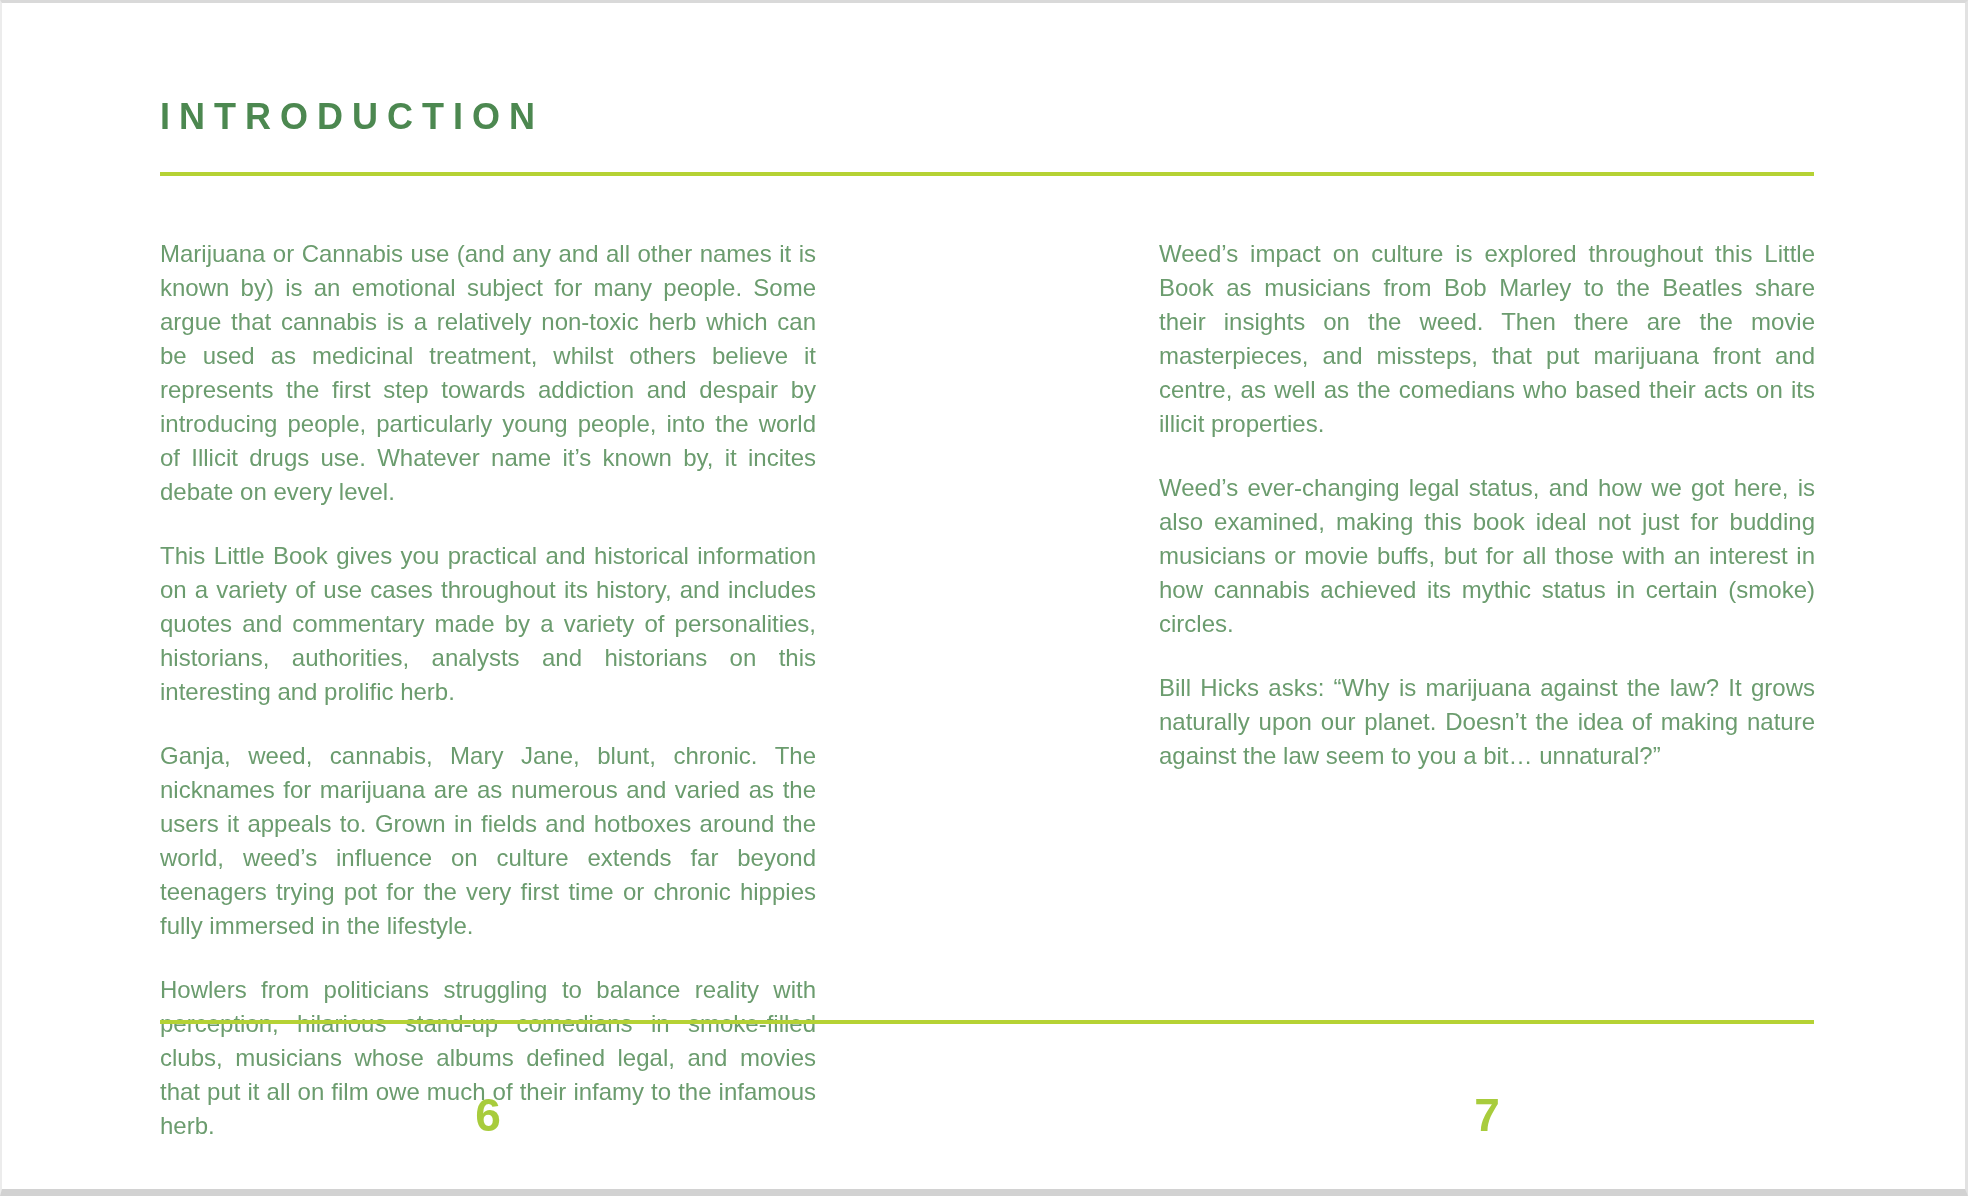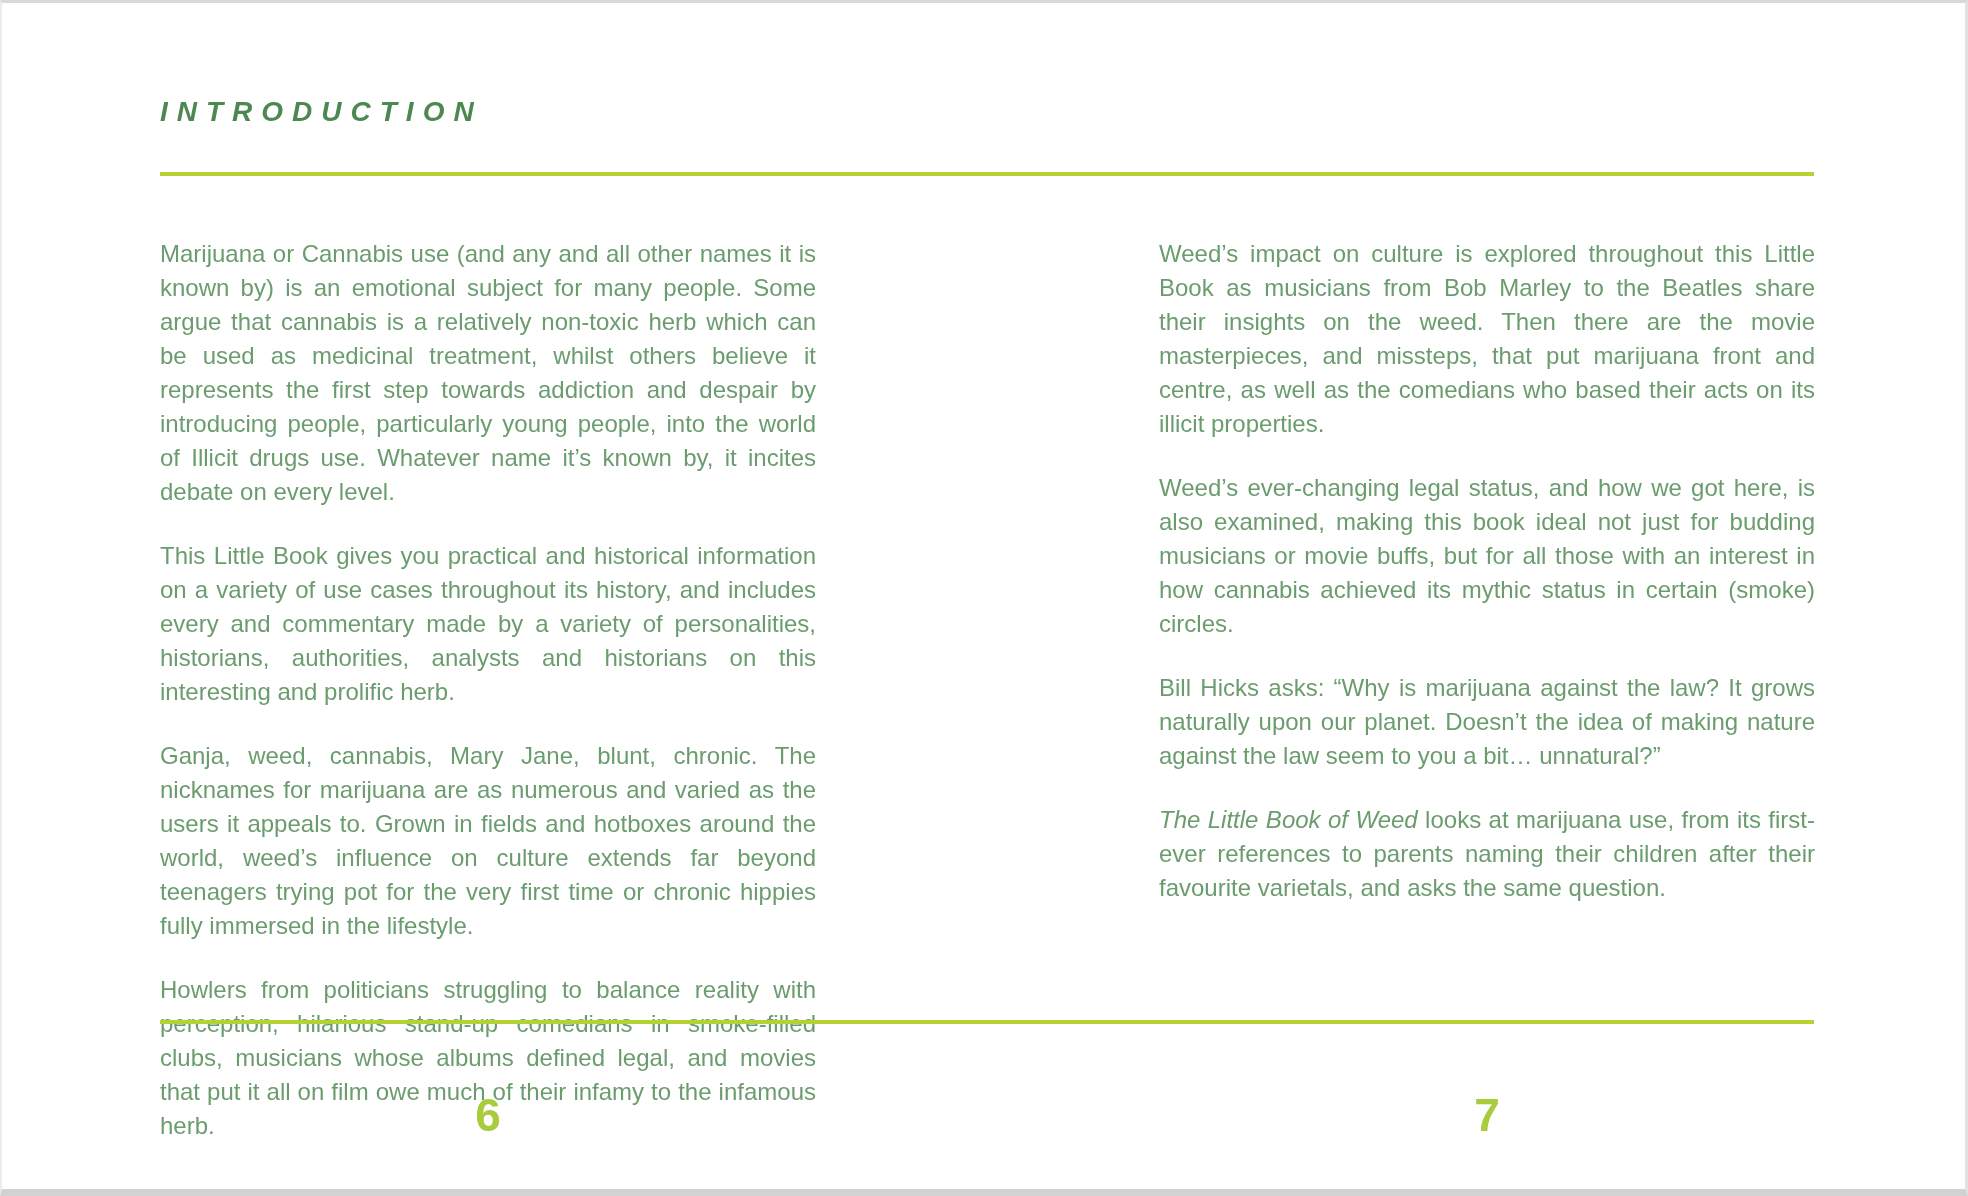--- a/index.html
+++ b/index.html
@@ -18,25 +18,24 @@
     border-left: 2px solid #ececec;
     border-right: 3px solid #e2e2e2;
     overflow: hidden;
     font-family: "Liberation Sans", sans-serif;
   }
   .section-title {
     position: absolute;
     left: 158px;
     top: 93px;
     margin: 0;
-    font-size: 28px;
+    font-size: 36px;
     font-weight: 700;
     letter-spacing: 9px;
     color: var(--title-green, #4c8850);
-    font-style: italic;
   }
   .rule {
     position: absolute;
     left: 158px;
     width: 1654px;
     height: 4px;
     background: var(--lime, #b5d234);
   }
   .rule.top { top: 169px; }
   .rule.bottom { top: 1017px; }
@@ -73,30 +72,29 @@
 <body>
 
 <div class="screen">
 
   <h1 class="section-title">INTRODUCTION</h1>
 
   <div class="rule top"></div>
 
   <div class="text-col left">
       <p><span>Marijuana or Cannabis use (and any and all other names it is known by) is an emotional subject for many people. Some argue that cannabis is a relatively non-toxic herb which can be used as medicinal treatment, whilst others believe it represents the first step towards addiction and despair by introducing people, particularly young people, into the world of Illicit drugs use. Whatever name it’s known by, it incites debate on every level.</span></p>
-      <p><span>This Little Book gives you practical and historical information on a variety of use cases throughout its history, and includes every and commentary made by a variety of personalities, historians, authorities, analysts and historians on this interesting and prolific herb.</span></p>
+      <p><span>This Little Book gives you practical and historical information on a variety of use cases throughout its history, and includes quotes and commentary made by a variety of personalities, historians, authorities, analysts and historians on this interesting and prolific herb.</span></p>
       <p><span>Ganja, weed, cannabis, Mary Jane, blunt, chronic. The nicknames for marijuana are as numerous and varied as the users it appeals to. Grown in fields and hotboxes around the world, weed’s influence on culture extends far beyond teenagers trying pot for the very first time or chronic hippies fully immersed in the lifestyle.</span></p>
       <p><span>Howlers from politicians struggling to balance reality with perception, hilarious stand-up comedians in smoke-filled clubs, musicians whose albums defined legal, and movies that put it all on film owe much of their infamy to the infamous herb.</span></p>
     </div>
 
   <div class="text-col right">
       <p><span>Weed’s impact on culture is explored throughout this Little Book as musicians from Bob Marley to the Beatles share their insights on the weed. Then there are the movie masterpieces, and missteps, that put marijuana front and centre, as well as the comedians who based their acts on its illicit properties.</span></p>
       <p><span>Weed’s ever-changing legal status, and how we got here, is also examined, making this book ideal not just for budding musicians or movie buffs, but for all those with an interest in how cannabis achieved its mythic status in certain (smoke) circles.</span></p>
       <p><span>Bill Hicks asks: “Why is marijuana against the law? It grows naturally upon our planet. Doesn’t the idea of making nature against the law seem to you a bit… unnatural?”</span></p>
-      <p><span class="italic">The Little Book of Weed</span><span> looks at marijuana use, from its first-ever references to parents naming their children after their favourite varietals, and asks the same question.</span></p>
     </div>
 
   <div class="rule bottom"></div>
 
   <div class="page-num left">6</div>
 
   <div class="page-num right">7</div>
 
 </div>
 

